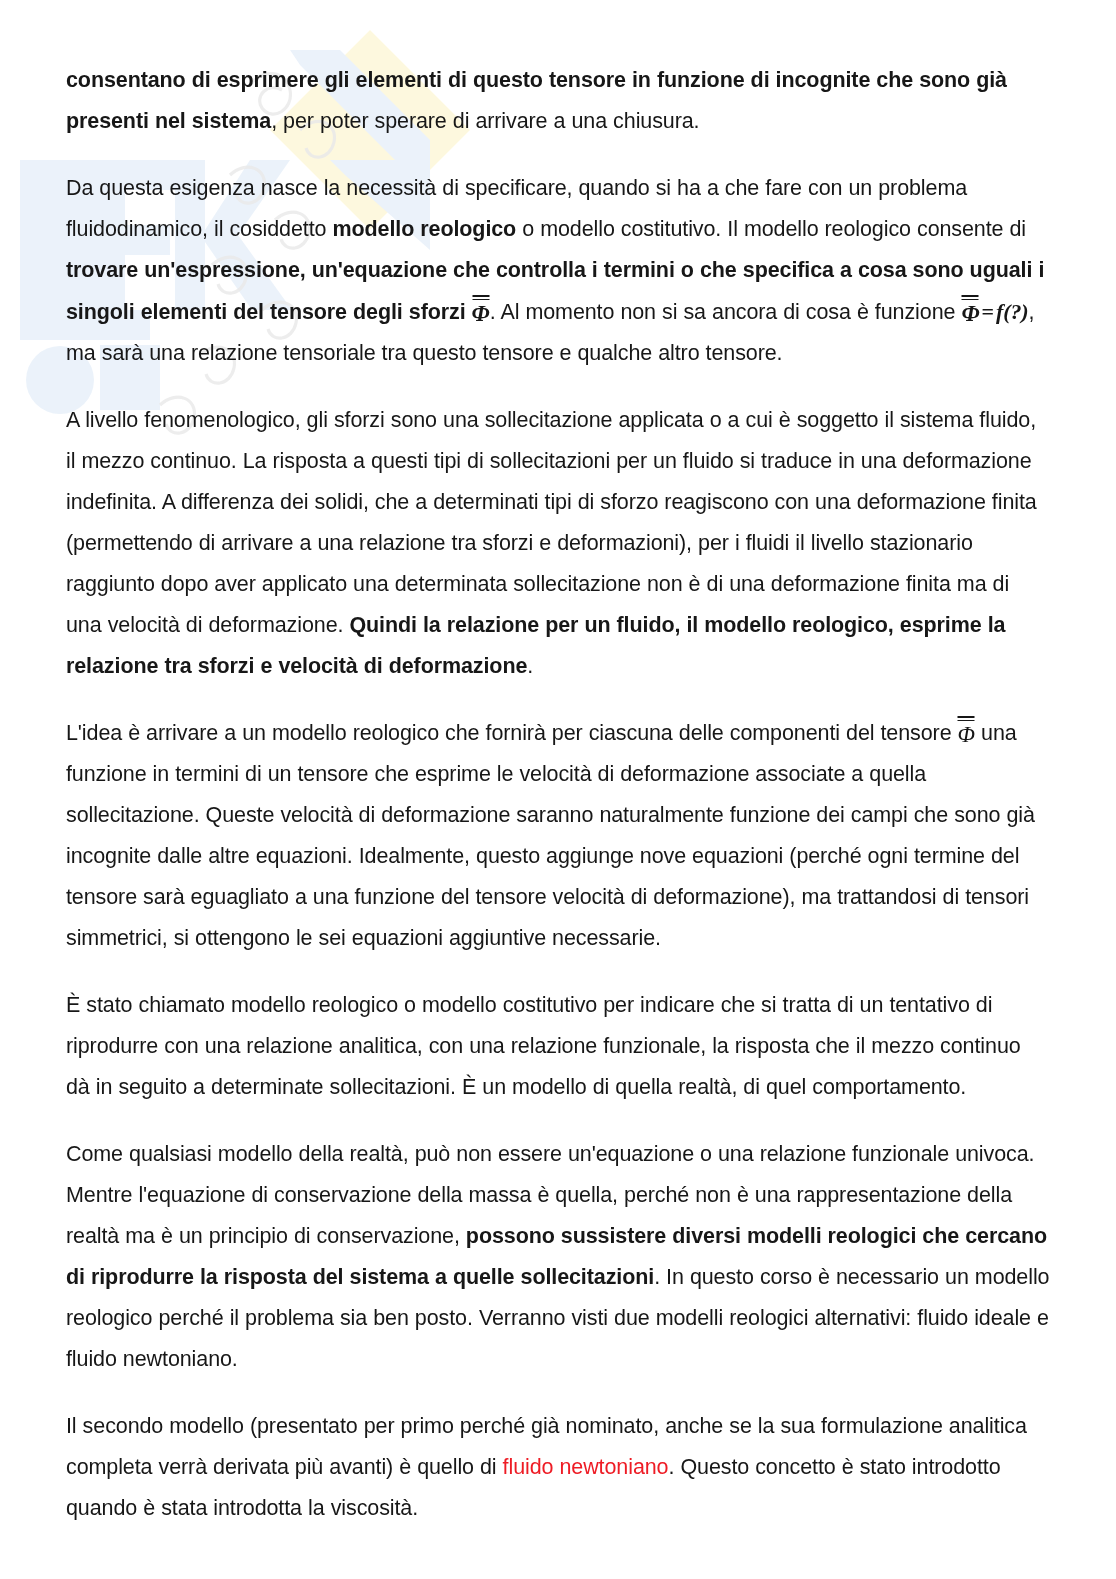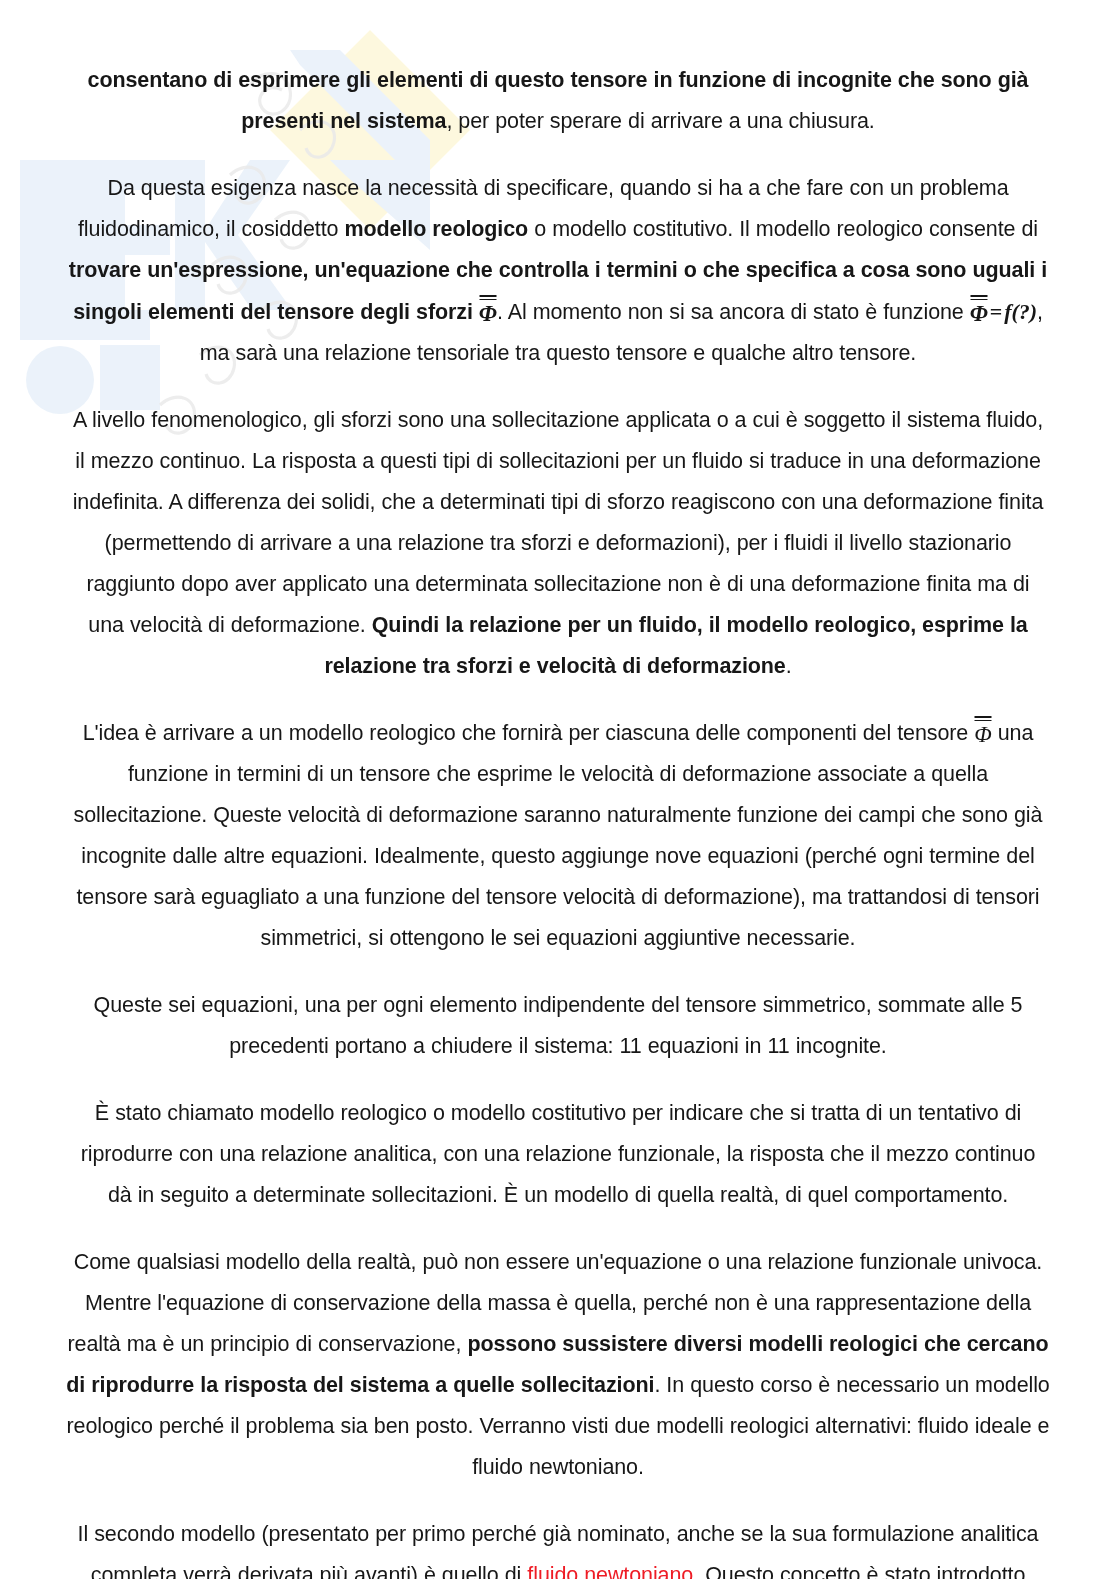--- a/index.html
+++ b/index.html
@@ -36,21 +36,21 @@
     position: relative;
     z-index: 2;
     padding: 60px 66px 0 66px;
     box-sizing: border-box;
   }
   p.para {
     margin: 0 0 26px 0;
     font-size: 21.5px;
     line-height: 41px;
     color: #171717;
-    text-align: center;
+    text-align: left;
     letter-spacing: -0.1px;
     word-spacing: 0.2px;
   }
   b.bold { font-weight: bold; }
   span.red { color: #ee1c25; }
 
   
   .mathvar {
     display: inline-block;
     position: relative;
@@ -124,40 +124,37 @@
   <div id="content">
 
     <p class="para">
       <b class="bold">consentano di esprimere gli elementi di questo tensore in funzione di incognite che sono già presenti nel sistema</b><span>, per poter sperare di arrivare a una chiusura.</span>
     </p>
 
     <p class="para">
       <span>Da questa esigenza nasce la necessità di specificare, quando si ha a che fare con un problema fluidodinamico, il cosiddetto </span><b class="bold">modello reologico</b><span> o modello costitutivo. Il modello reologico consente di </span><b class="bold">trovare un'espressione, un'equazione che controlla i termini o che specifica a cosa sono uguali i singoli elementi del tensore degli sforzi </b><span class="mathvar"><span class="bars">
             <i></i>
             <i></i>
-          </span><b>Φ</b></span><span>. Al momento non si sa ancora di stato è funzione </span><span class="mathexpr"><span class="mathvar"><span class="bars">
+          </span><b>Φ</b></span><span>. Al momento non si sa ancora di cosa è funzione </span><span class="mathexpr"><span class="mathvar"><span class="bars">
               <i></i>
               <i></i>
             </span><span>Φ</span></span><span class="op">=</span><span>f(?)</span></span><span>, ma sarà una relazione tensoriale tra questo tensore e qualche altro tensore.</span>
     </p>
 
     <p class="para">
       <span>A livello fenomenologico, gli sforzi sono una sollecitazione applicata o a cui è soggetto il sistema fluido, il mezzo continuo. La risposta a questi tipi di sollecitazioni per un fluido si traduce in una deformazione indefinita. A differenza dei solidi, che a determinati tipi di sforzo reagiscono con una deformazione finita (permettendo di arrivare a una relazione tra sforzi e deformazioni), per i fluidi il livello stazionario raggiunto dopo aver applicato una determinata sollecitazione non è di una deformazione finita ma di una velocità di deformazione. </span><b class="bold">Quindi la relazione per un fluido, il modello reologico, esprime la relazione tra sforzi e velocità di deformazione</b><span>.</span>
     </p>
 
     <p class="para">
       <span>L'idea è arrivare a un modello reologico che fornirà per ciascuna delle componenti del tensore </span><span class="mathvar"><span class="bars">
             <i></i>
             <i></i>
           </span><span>Φ</span></span><span> una funzione in termini di un tensore che esprime le velocità di deformazione associate a quella sollecitazione. Queste velocità di deformazione saranno naturalmente funzione dei campi che sono già incognite dalle altre equazioni. Idealmente, questo aggiunge nove equazioni (perché ogni termine del tensore sarà eguagliato a una funzione del tensore velocità di deformazione), ma trattandosi di tensori simmetrici, si ottengono le sei equazioni aggiuntive necessarie.</span>
     </p>
 
-    <p class="para">
-      <span>Queste sei equazioni, una per ogni elemento indipendente del tensore simmetrico, sommate alle 5 precedenti portano a chiudere il sistema: 11 equazioni in 11 incognite.</span>
-    </p>
 
     <p class="para">
       <span>È stato chiamato modello reologico o modello costitutivo per indicare che si tratta di un tentativo di riprodurre con una relazione analitica, con una relazione funzionale, la risposta che il mezzo continuo dà in seguito a determinate sollecitazioni. È un modello di quella realtà, di quel comportamento.</span>
     </p>
 
     <p class="para">
       <span>Come qualsiasi modello della realtà, può non essere un'equazione o una relazione funzionale univoca. Mentre l'equazione di conservazione della massa è quella, perché non è una rappresentazione della realtà ma è un principio di conservazione, </span><b class="bold">possono sussistere diversi modelli reologici che cercano di riprodurre la risposta del sistema a quelle sollecitazioni</b><span>. In questo corso è necessario un modello reologico perché il problema sia ben posto. Verranno visti due modelli reologici alternativi: fluido ideale e fluido newtoniano.</span>
     </p>
 
     <p class="para">

